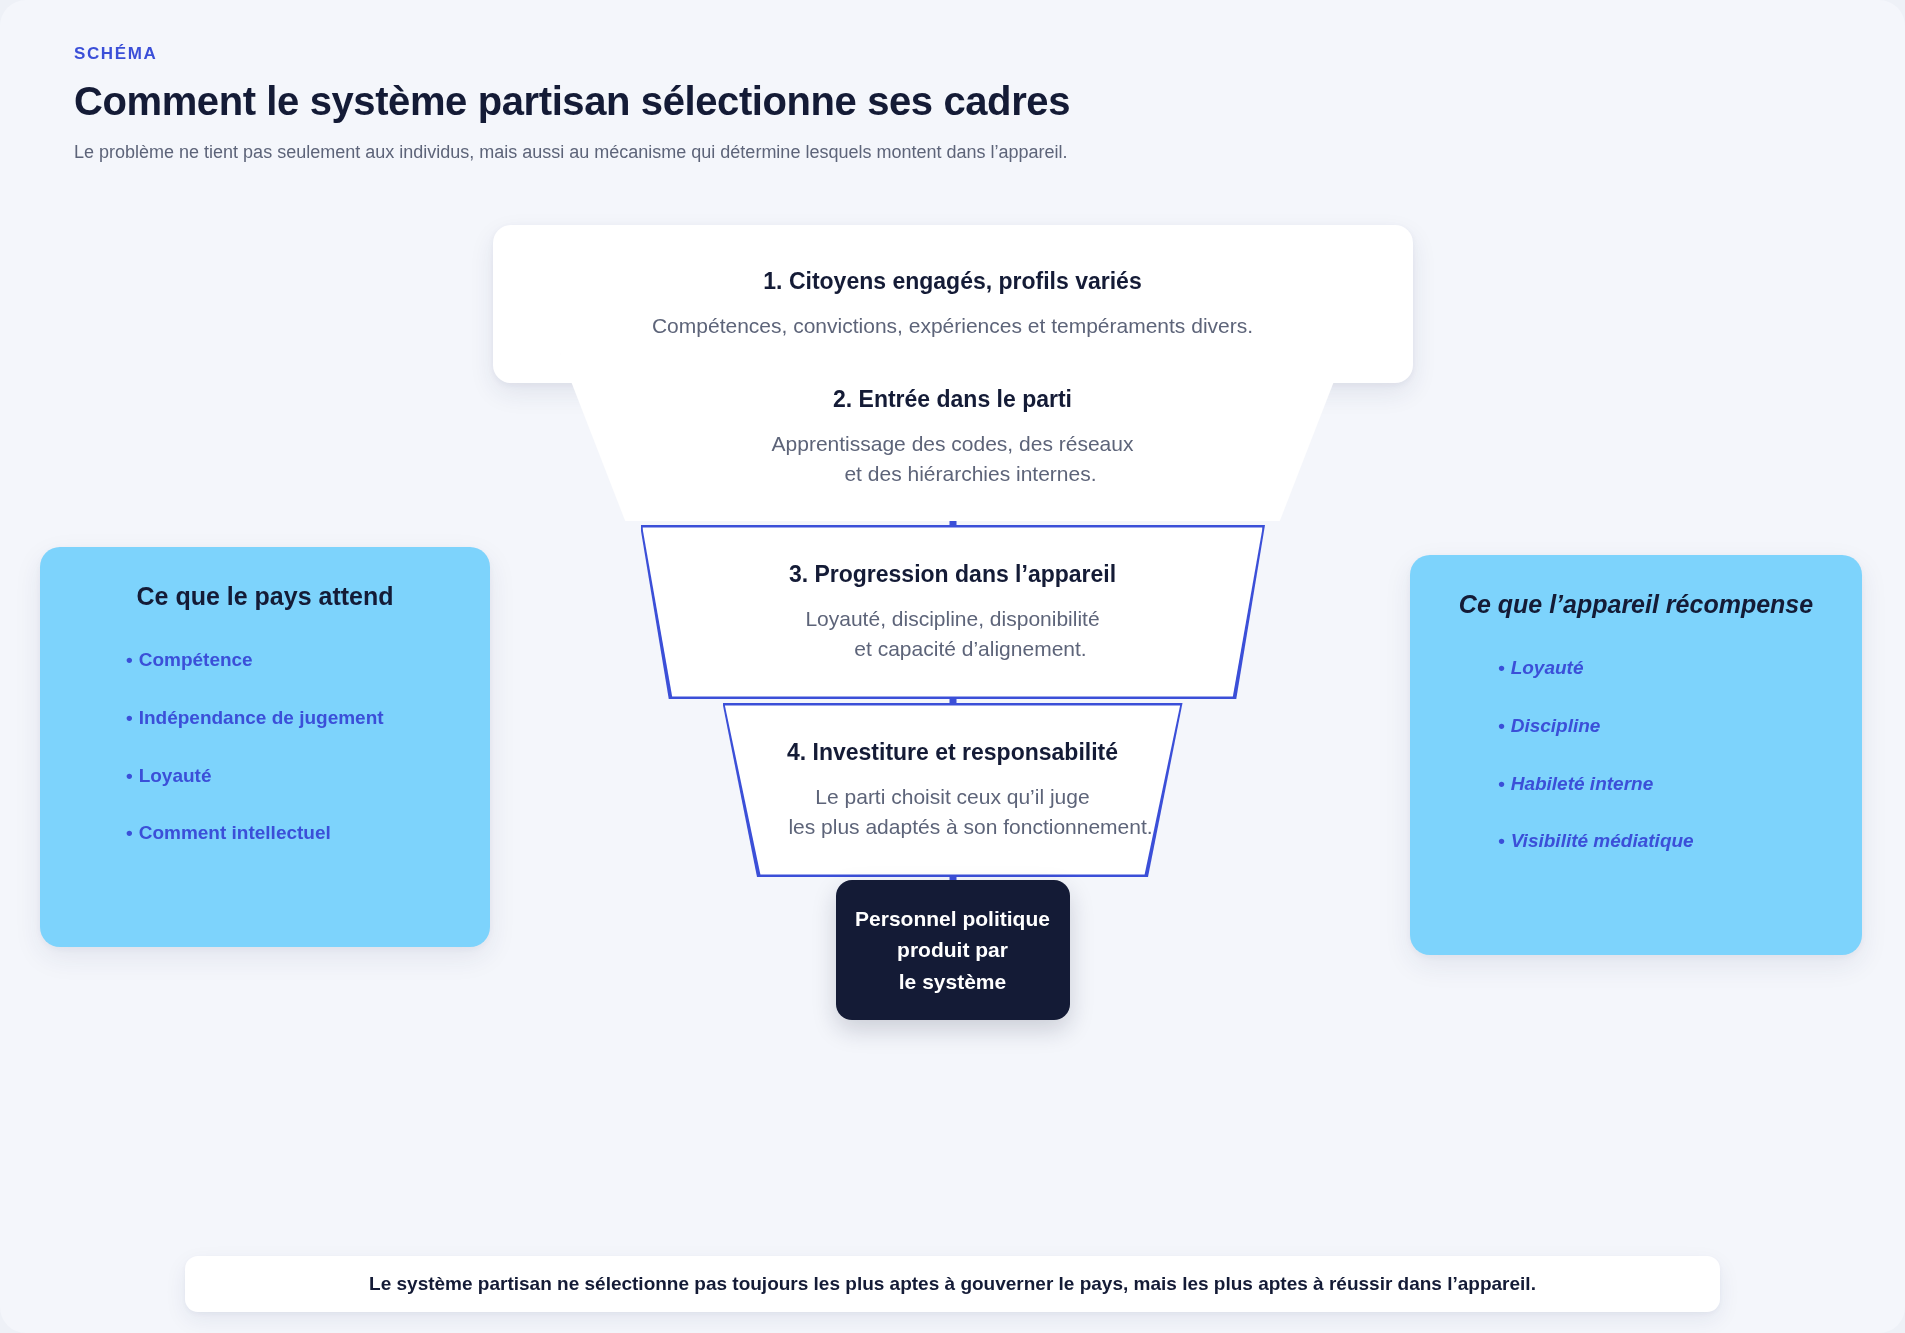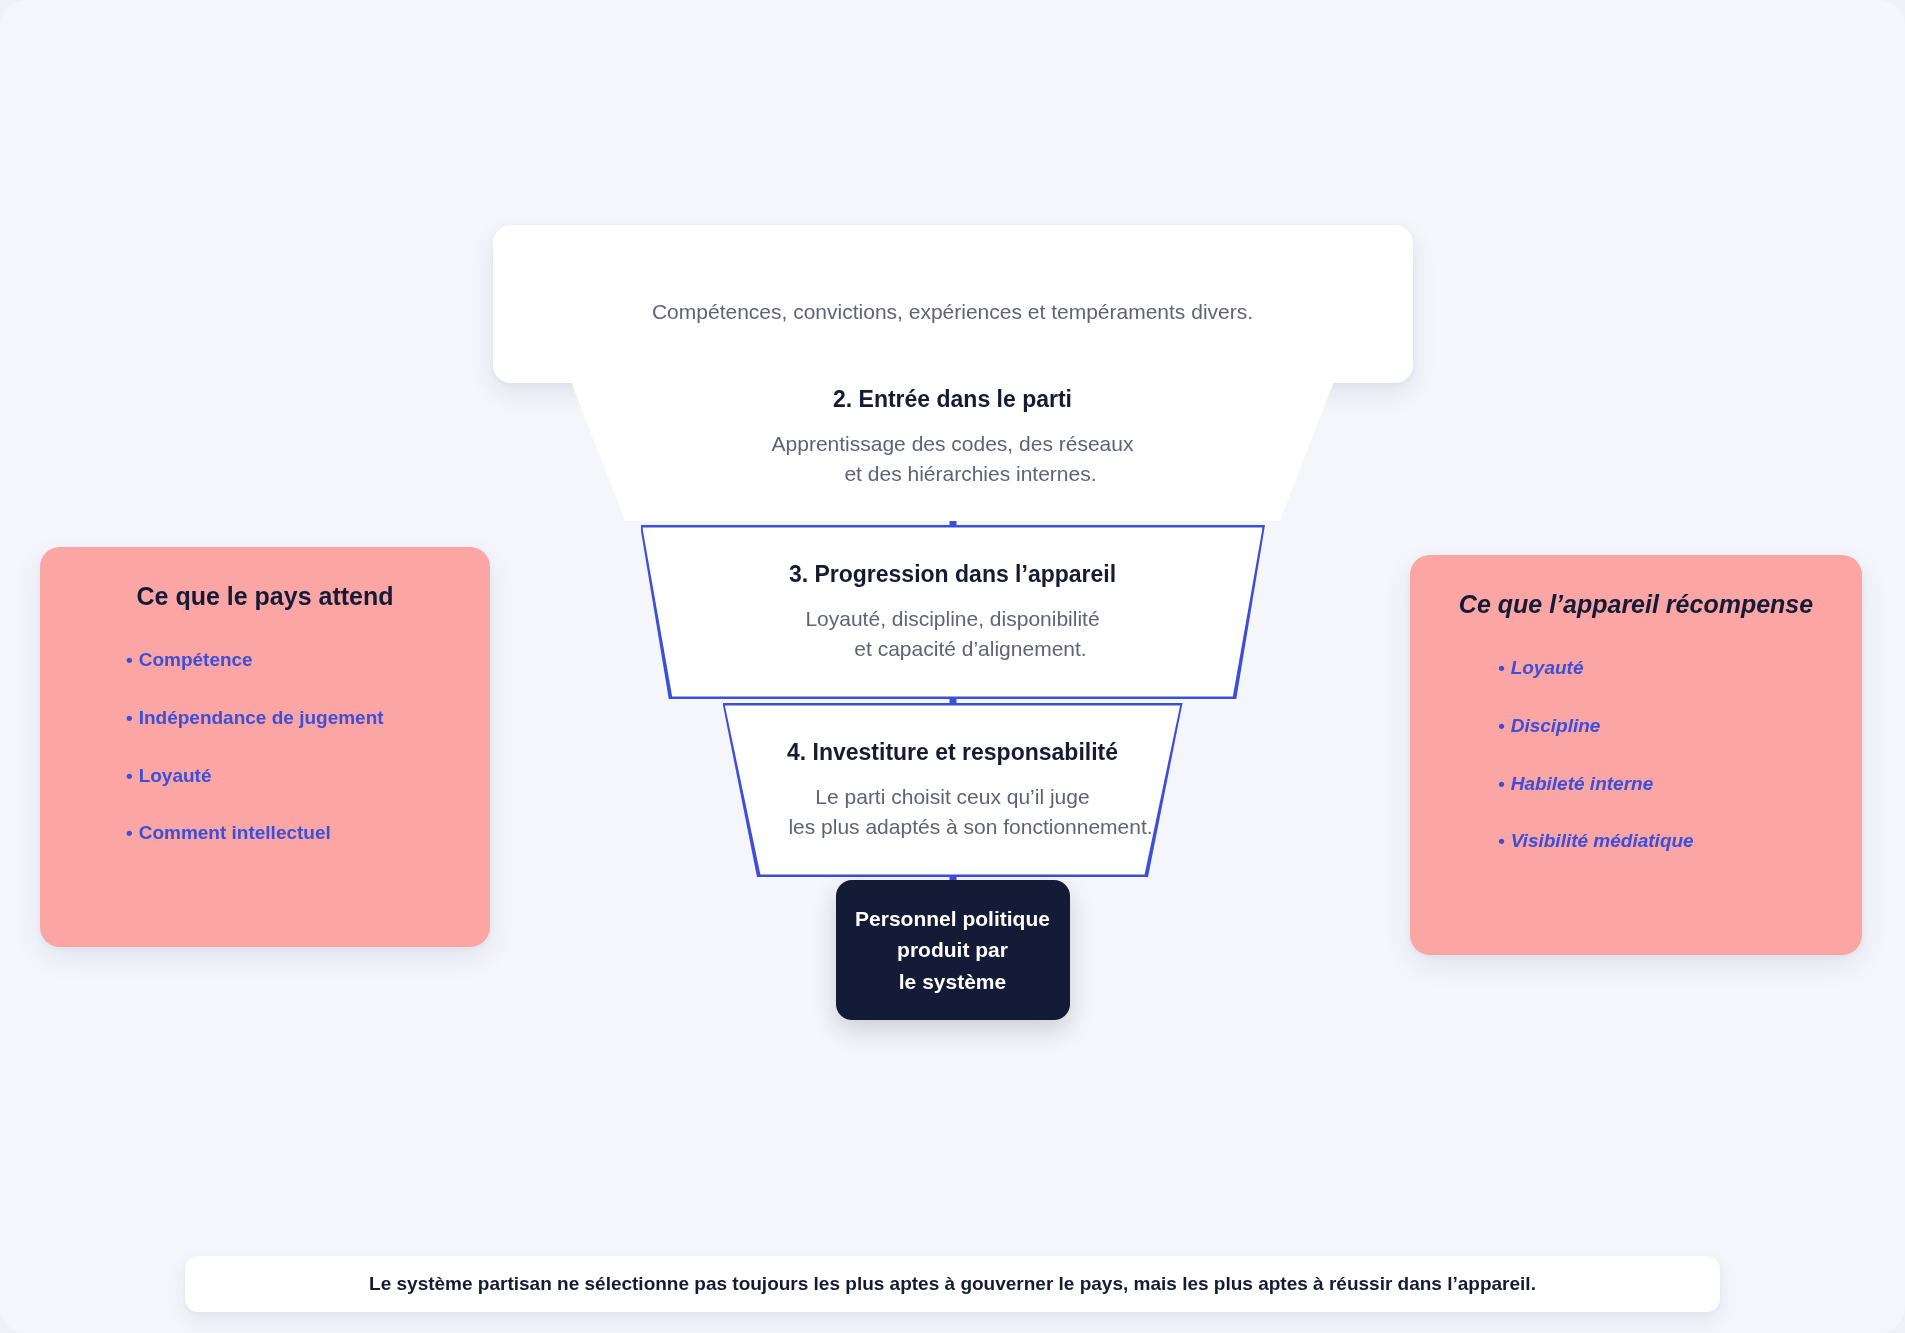--- a/index.html
+++ b/index.html
@@ -179,21 +179,21 @@
     display: block;
     font-size: 21px;
     font-weight: 700;
     color: #ffffff;
     line-height: 1.5;
   }
 
   
   .side-card {
     position: absolute;
-    background: #fca5a5;
+    background: #7dd3fc;
     border-radius: 20px;
     box-shadow: 0 10px 28px rgba(30, 41, 90, 0.085),
                 0 2px 6px rgba(30, 41, 90, 0.04);
     padding: 34px 30px 36px;
   }
 
   .side-card.left  { left: 40px;  top: 547px; width: 450px; height: 400px; }
   .side-card.right { right: 43px; top: 555px; width: 452px; height: 400px; font-style: italic; }
 
   .side-title {
@@ -242,27 +242,33 @@
     color: #141b36;
     text-align: center;
     line-height: 1.3;
   }
 </style>
 </head>
 <body>
 
 <div class="page">
 
+  <div class="header">
+    <div class="eyebrow">SCHÉMA</div>
+    <h1 class="page-title">Comment le système partisan sélectionne ses cadres</h1>
+    <p class="page-subtitle">Le problème ne tient pas seulement aux individus, mais aussi au mécanisme qui détermine lesquels montent dans l’appareil.</p>
+  </div>
 
   <div class="funnel">
 
     <div class="connector" style="top:158px; height:30px;"></div>
 
     <div class="stage stage-1" style="top:0;">
       <div class="stage-content">
+        <div class="stage-title">1. Citoyens engagés, profils variés</div>
         <div class="stage-desc">
           <span>Compétences, convictions, expériences et tempéraments divers.</span>
         </div>
       </div>
     </div>
 
     <div class="stage trap stage-2" style="top:128px;">
       <div class="stage-content">
         <div class="stage-title">2. Entrée dans le parti</div>
         <div class="stage-desc">

